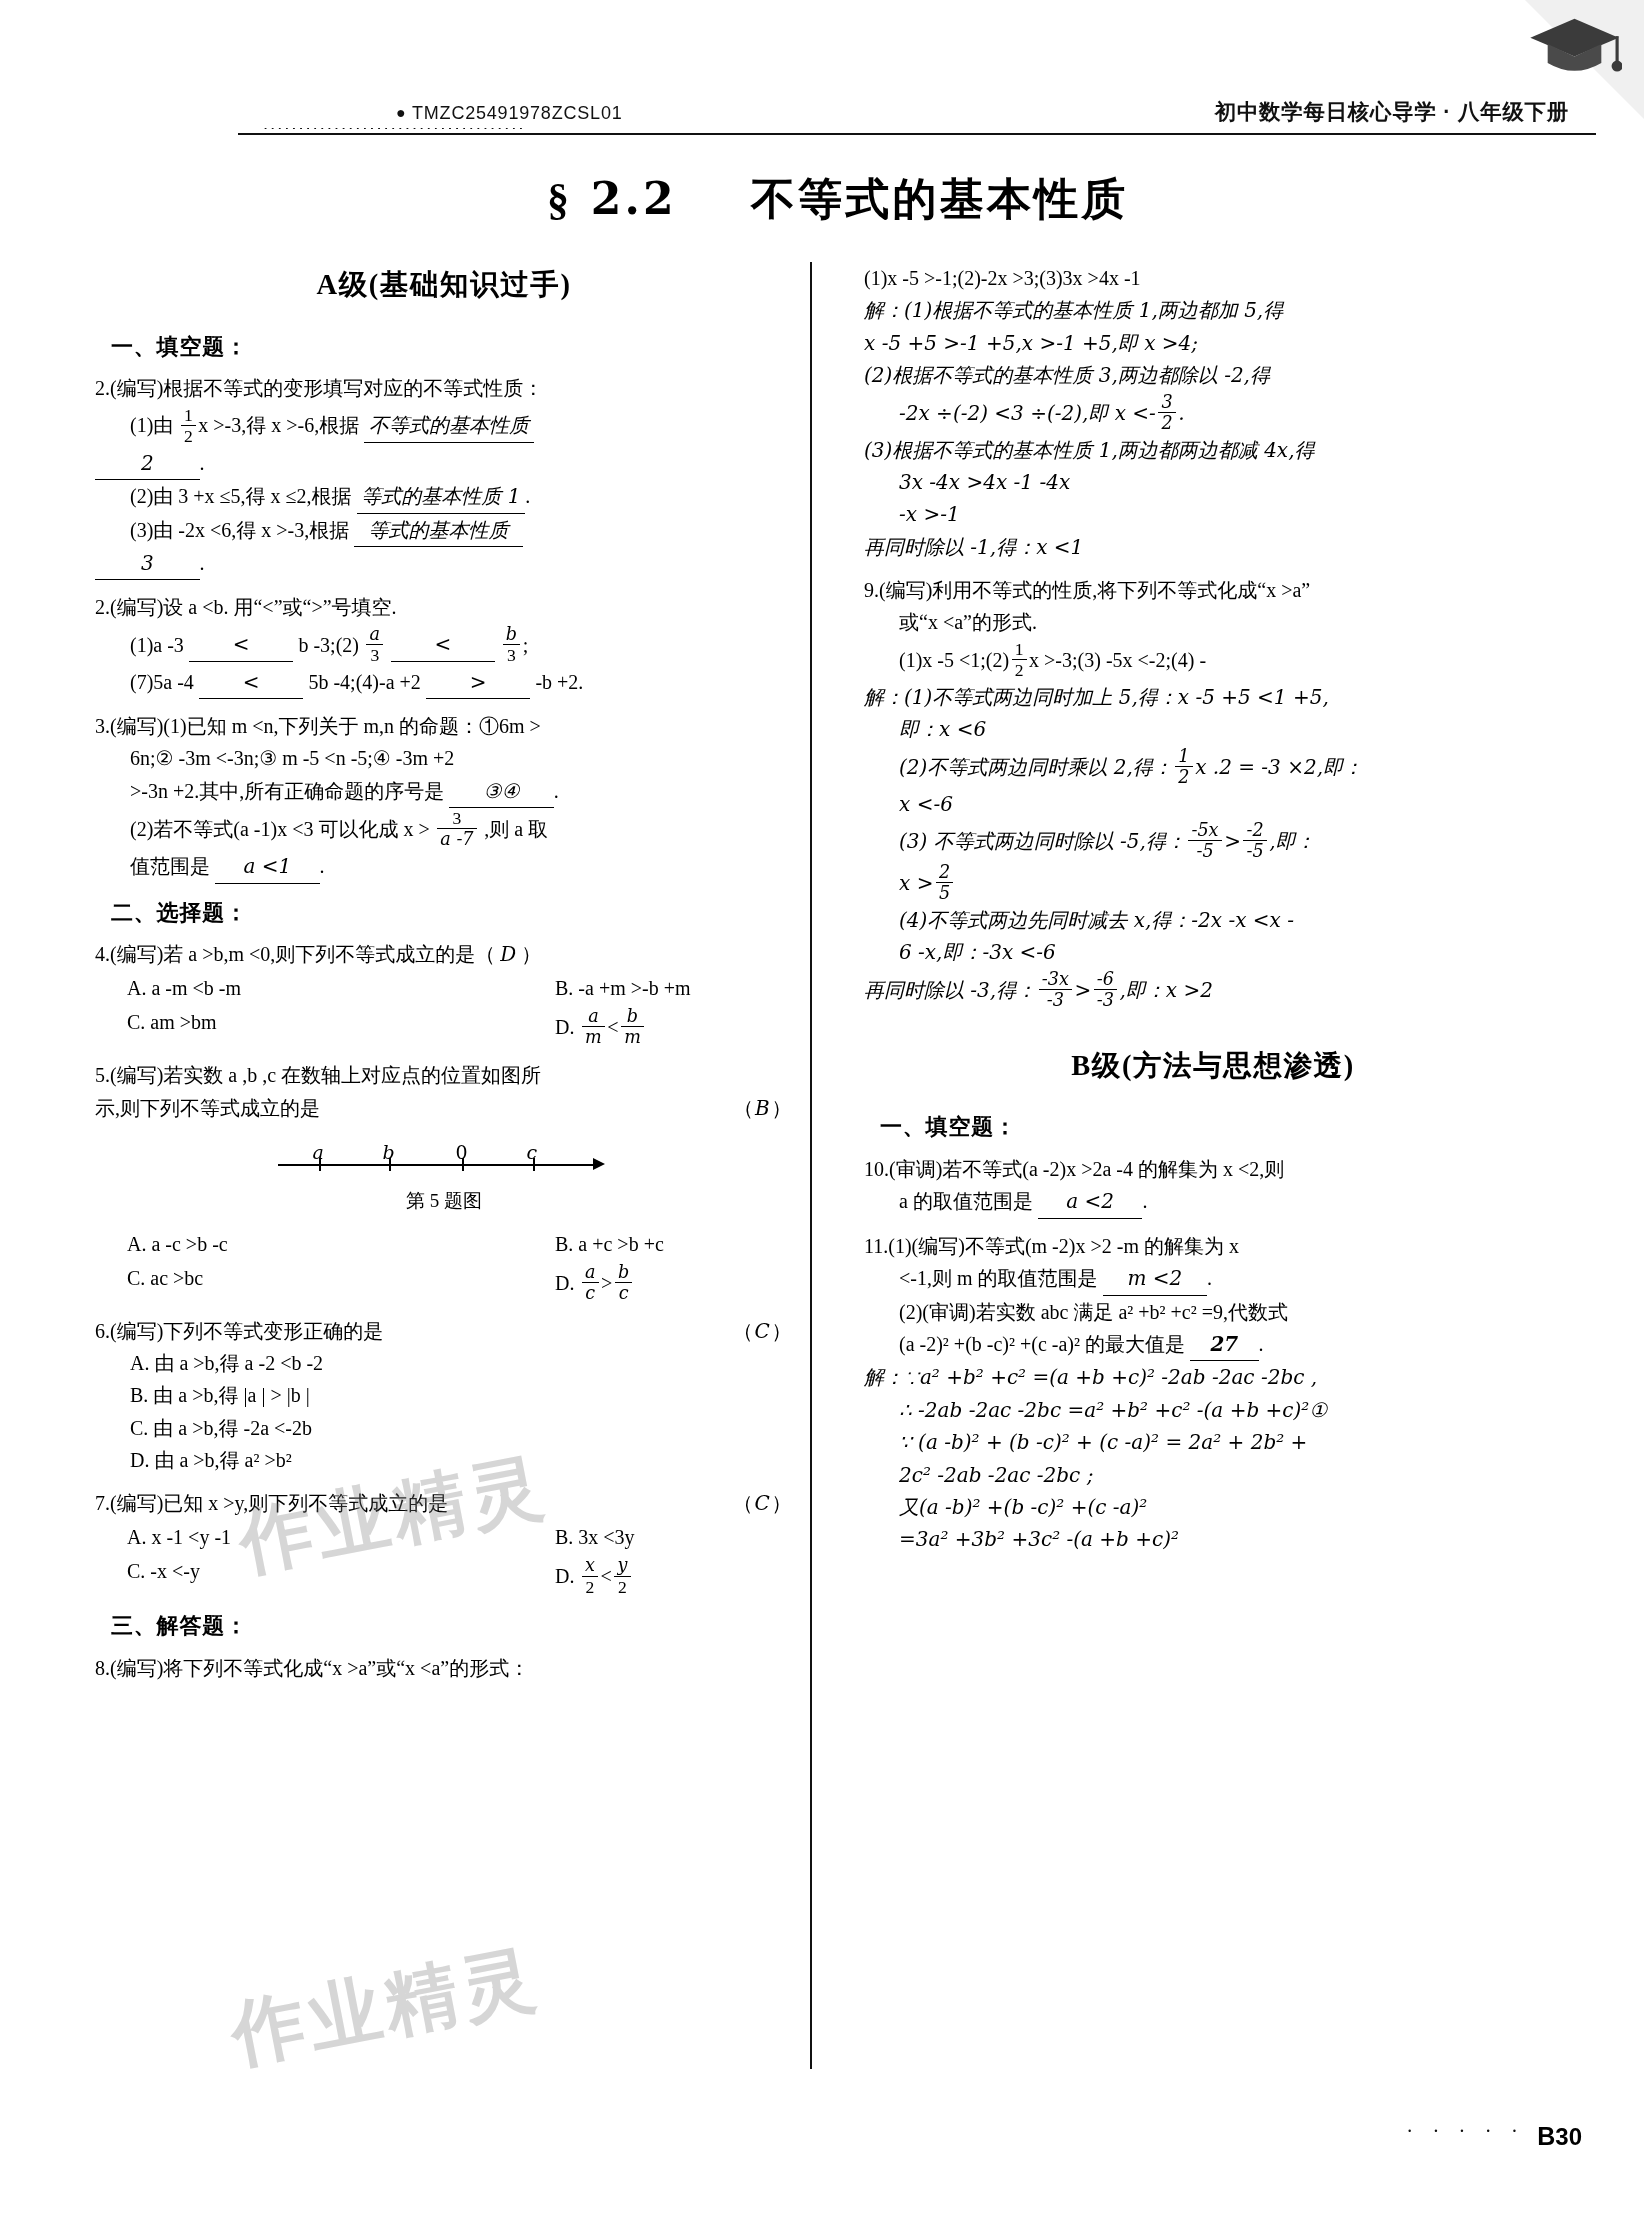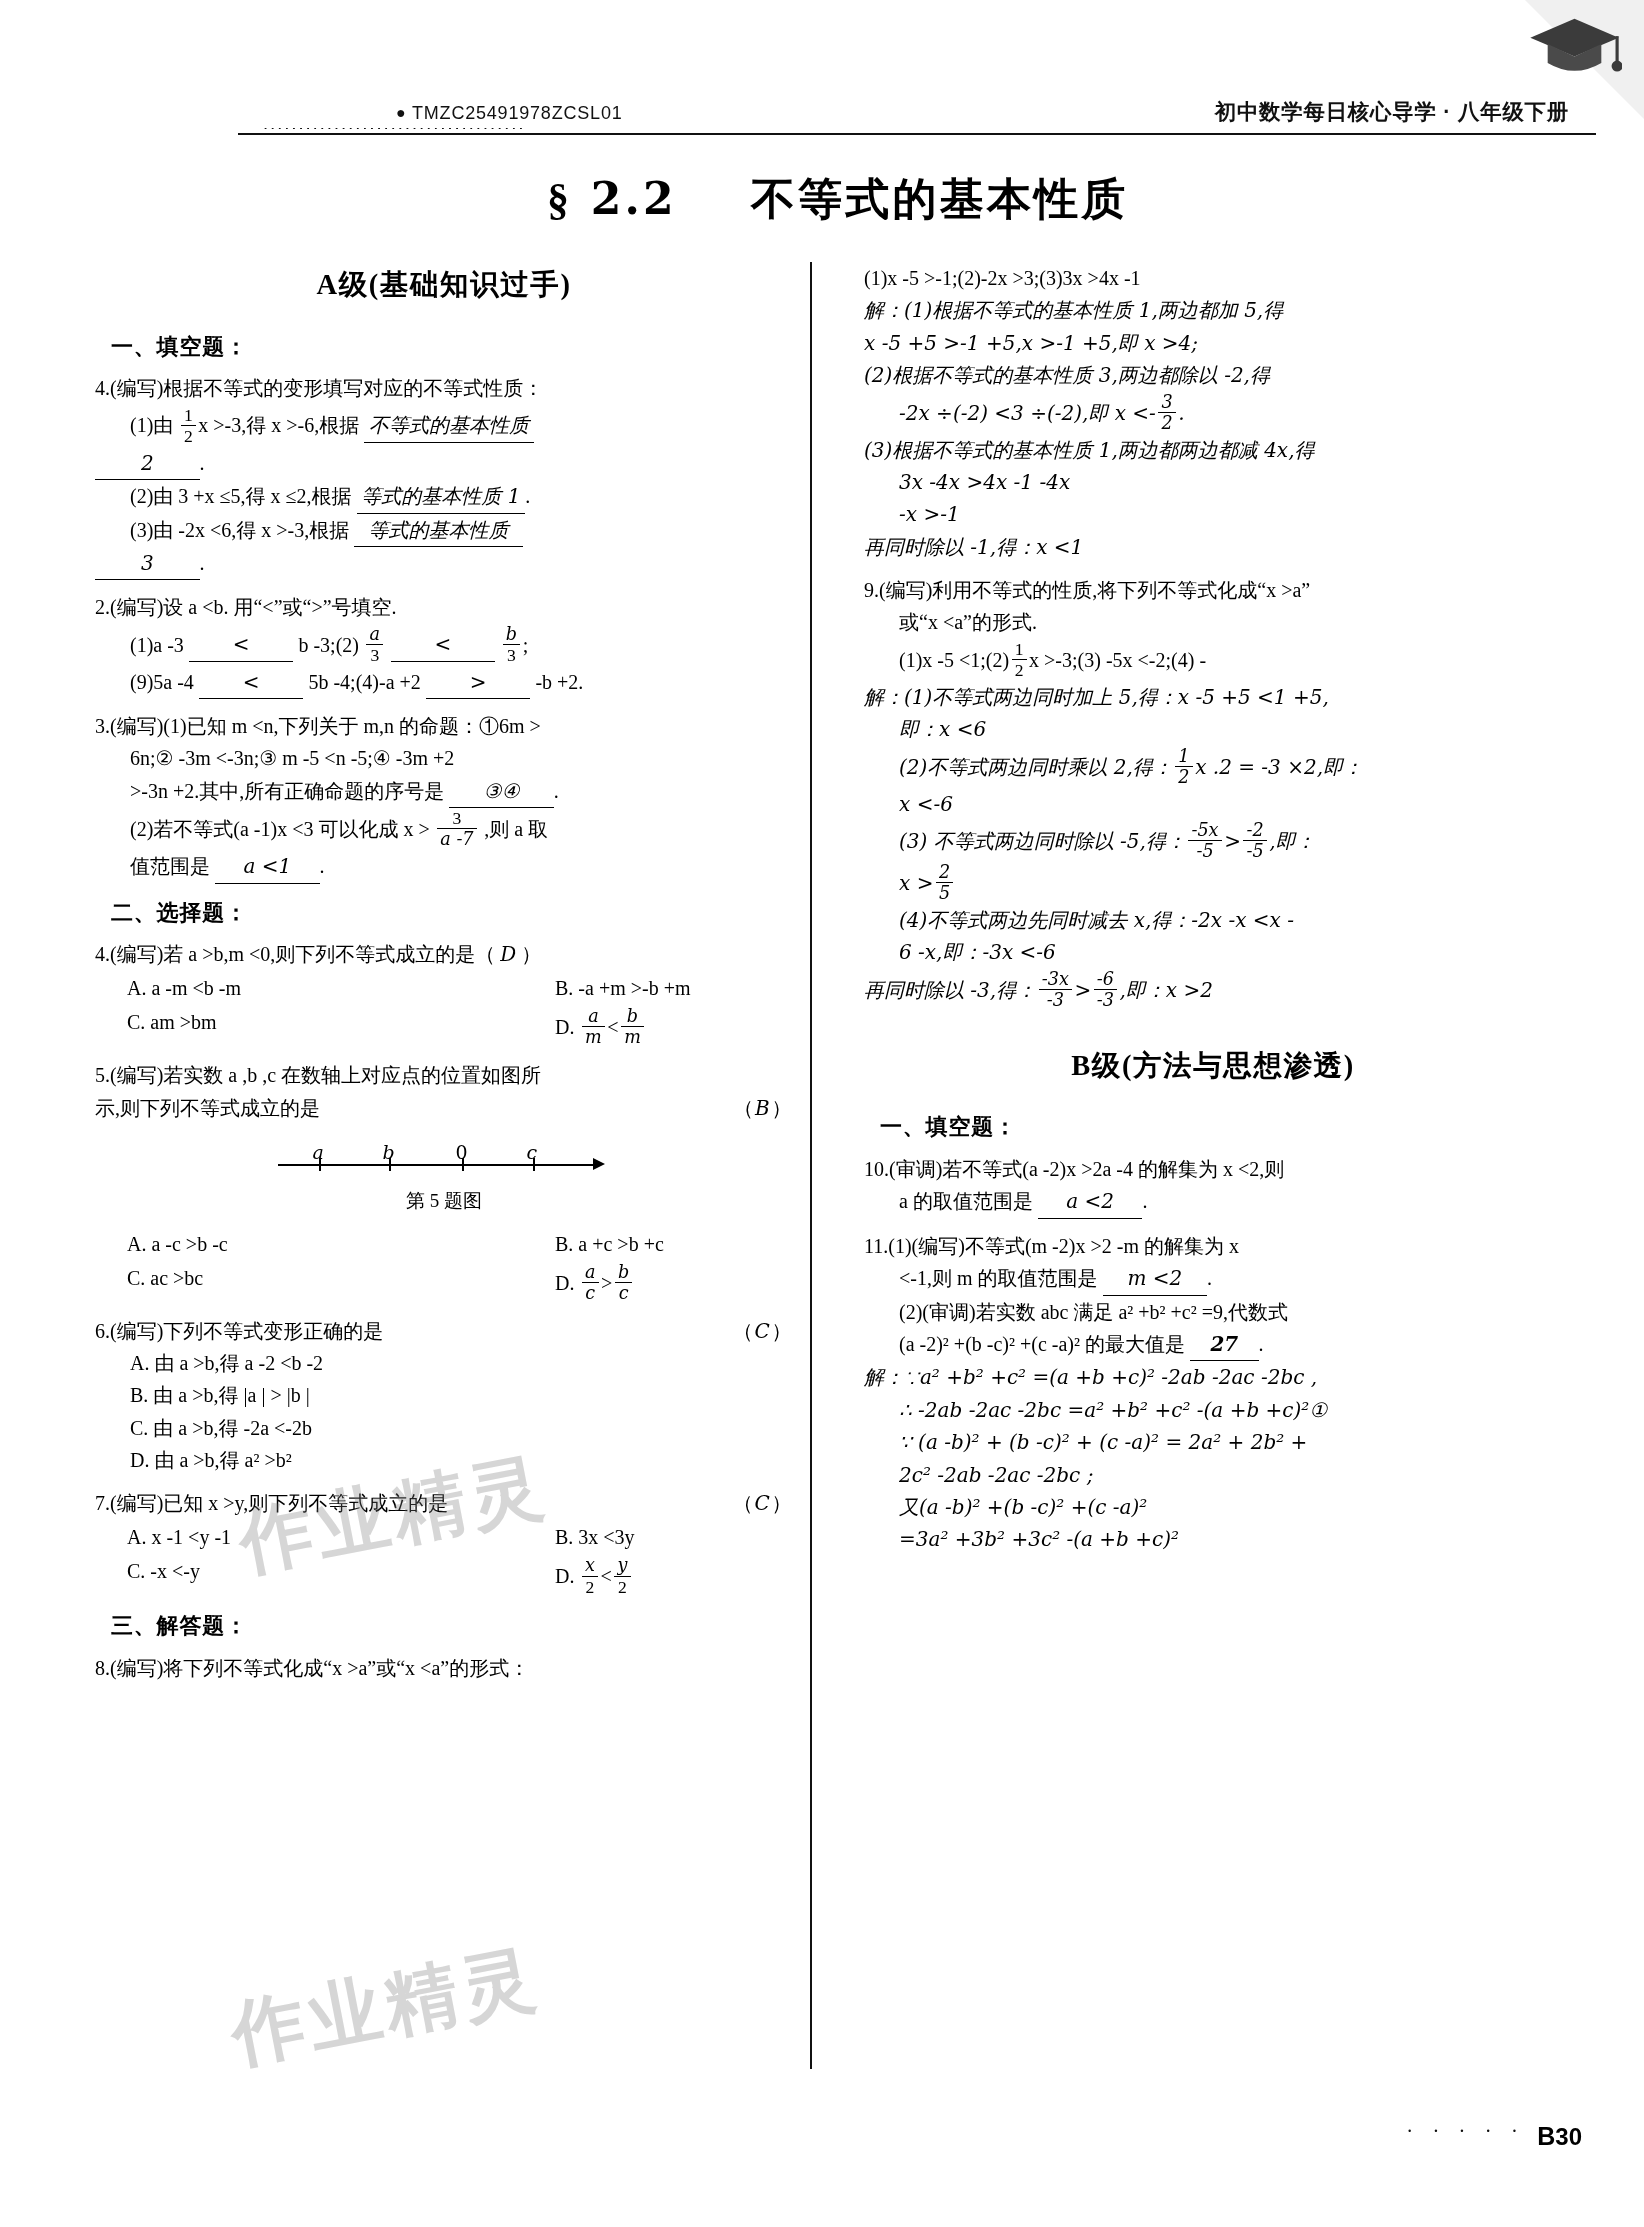--- a/index.html
+++ b/index.html
@@ -98,21 +98,21 @@
   </div>
 
   <div class="divider"></div>
 
   <div class="col col-l">
 
     <h2 class="level">A级(基础知识过手)</h2>
     <h3 class="sub">一、填空题：</h3>
 
     <div class="q">
-      <span class="ln">4.(编写)根据不等式的变形填写对应的不等式性质：</span>
+      <span class="ln">2.(编写)根据不等式的变形填写对应的不等式性质：</span>
       <span class="indent">
         <span>(1)由 </span><span class="frac"><span class="n">1</span><span class="d">2</span></span><span>x &gt;-3,得 x &gt;-6,根据</span>
         <span class="blank ans-h">不等式的基本性质</span>
       </span>
       <span class="ln"><span class="blank sm ans-h">2</span>.</span>
       <span class="ln indent">
         <span>(2)由 3 +x ≤5,得 x ≤2,根据</span>
         <span class="blank ans-h">等式的基本性质 1</span>.
       </span>
       <span class="ln indent">
@@ -126,21 +126,21 @@
       <span class="ln">2.(编写)设 a &lt;b. 用“&lt;”或“&gt;”号填空.</span>
       <span class="ln indent">
         <span>(1)a -3</span>
         <span class="blank sm ans-h">&lt;</span>
         <span>b -3;(2)</span>
         <span class="frac"><span class="n it">a</span><span class="d">3</span></span>
         <span class="blank sm ans-h">&lt;</span>
         <span class="frac"><span class="n it">b</span><span class="d">3</span></span><span>;</span>
       </span>
       <span class="ln indent">
-        <span>(9)5a -4</span>
+        <span>(7)5a -4</span>
         <span class="blank sm ans-h">&lt;</span>
         <span>5b -4;(4)-a +2</span>
         <span class="blank sm ans-h">&gt;</span>
         <span>-b +2.</span>
       </span>
     </div>
 
     <div class="q">
       <span class="ln">3.(编写)(1)已知 m &lt;n,下列关于 m,n 的命题：①6m &gt;</span>
       <span class="ln indent">6n;② -3m &lt;-3n;③ m -5 &lt;n -5;④ -3m +2</span>

